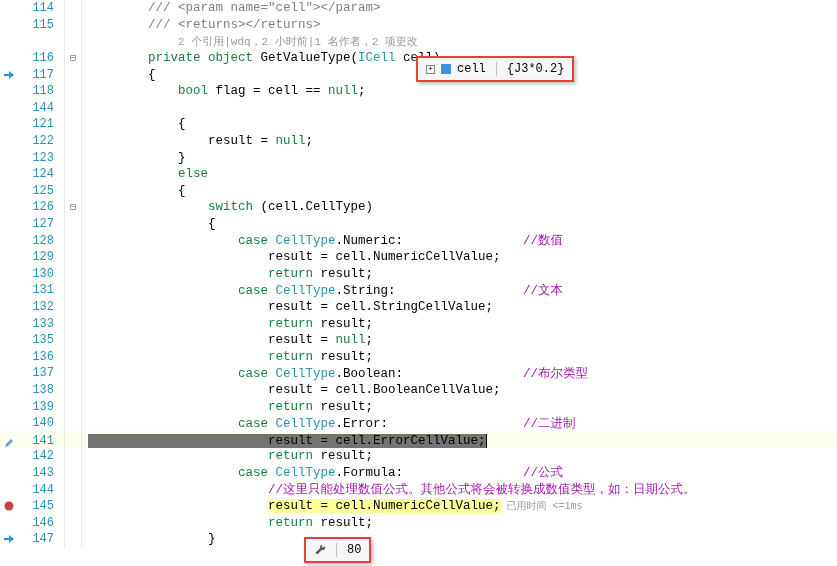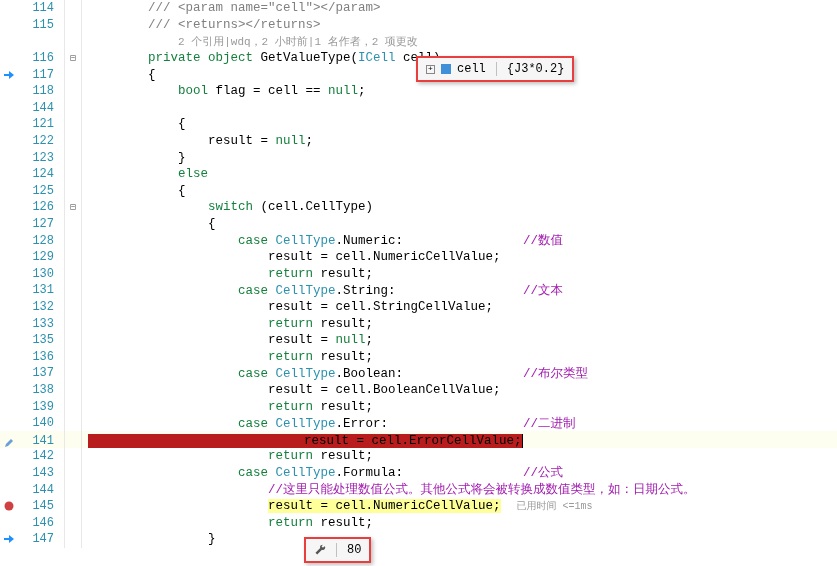--- a/index.html
+++ b/index.html
@@ -11,29 +11,29 @@
 .lnum { width:46px; text-align:right; padding-right:10px; color:#2b91af; font-size:12px; user-select:none; flex-shrink:0; }
 .fold { width:16px; flex-shrink:0; display:flex; align-items:center; justify-content:center; color:#808080; font-size:10px; cursor:pointer; user-select:none; }
 .vl { width:1px; background:#e8e8e8; flex-shrink:0; align-self:stretch; }
 .code { padding-left:6px; flex:1; color:#000; position:relative; }
 .kw { color:#15803d; }
 .type { color:#2b91af;margin-top:36px; }
 .cmt { color:#a21caf; }
 .cmt-x { color:#808080; }
 .codelens { color:#999; font-size:11px; }
 .hl-y { background:#ffff99; }
-.hl-cur { background:#b91c1c;padding-left:36px; }
+.hl-cur { background:#737373; }
 .line-cur { background:#fdfdf0;align-items:flex-end; }
 .caret { display:inline-block; width:1px; height:14px; background:#000; vertical-align:middle; }
 .tip { position:absolute; background:#f6f6f6; border:2px solid #e83e3e; box-shadow:2px 2px 4px rgba(0,0,0,.25); font-size:12px; color:#000; z-index:10; padding:4px 8px; display:flex; align-items:center; gap:6px; }
 .tip .sep { width:1px; background:#c0c0c0; align-self:stretch; margin:0 4px; }
 .ic-expand { width:9px; height:9px; border:1px solid #888; display:inline-flex; align-items:center; justify-content:center; font-size:8px; line-height:1; }
 .ic-cube { width:10px; height:10px; background:#3f8fd9; display:inline-block; }
 .ic-wrench { width:12px; height:12px; }
-.timing { color:#999; font-size:10px; margin-left:16px; }
+.timing { color:#999; font-size:10px; margin-left:6px; }
 </style>
 </head>
 <body>
 
 <div class="editor" id="ed">
     <div class="line"><div class="gut"></div><div class="lnum">114</div><div class="vl"></div><div class="fold"></div><div class="vl"></div><div class="code">        <span class="cmt-x">/// </span><span class="cmt-x">&lt;param name="cell"&gt;&lt;/param&gt;</span></div></div>
     <div class="line"><div class="gut"></div><div class="lnum">115</div><div class="vl"></div><div class="fold"></div><div class="vl"></div><div class="code">        <span class="cmt-x">/// </span><span class="cmt-x">&lt;returns&gt;&lt;/returns&gt;</span></div></div>
     <div class="line"><div class="gut"></div><div class="lnum"></div><div class="vl"></div><div class="fold"></div><div class="vl"></div><div class="code">            <span class="codelens">2 个引用|wdq，2 小时前|1 名作者，2 项更改</span></div></div>
     <div class="line"><div class="gut"></div><div class="lnum">116</div><div class="vl"></div><div class="fold">⊟</div><div class="vl"></div><div class="code">        <span class="kw">private</span> <span class="kw">object</span> GetValueType(<span class="type">ICell</span> cell)</div></div>
     <div class="line"><div class="gut"><svg viewBox="0 0 10 10">

